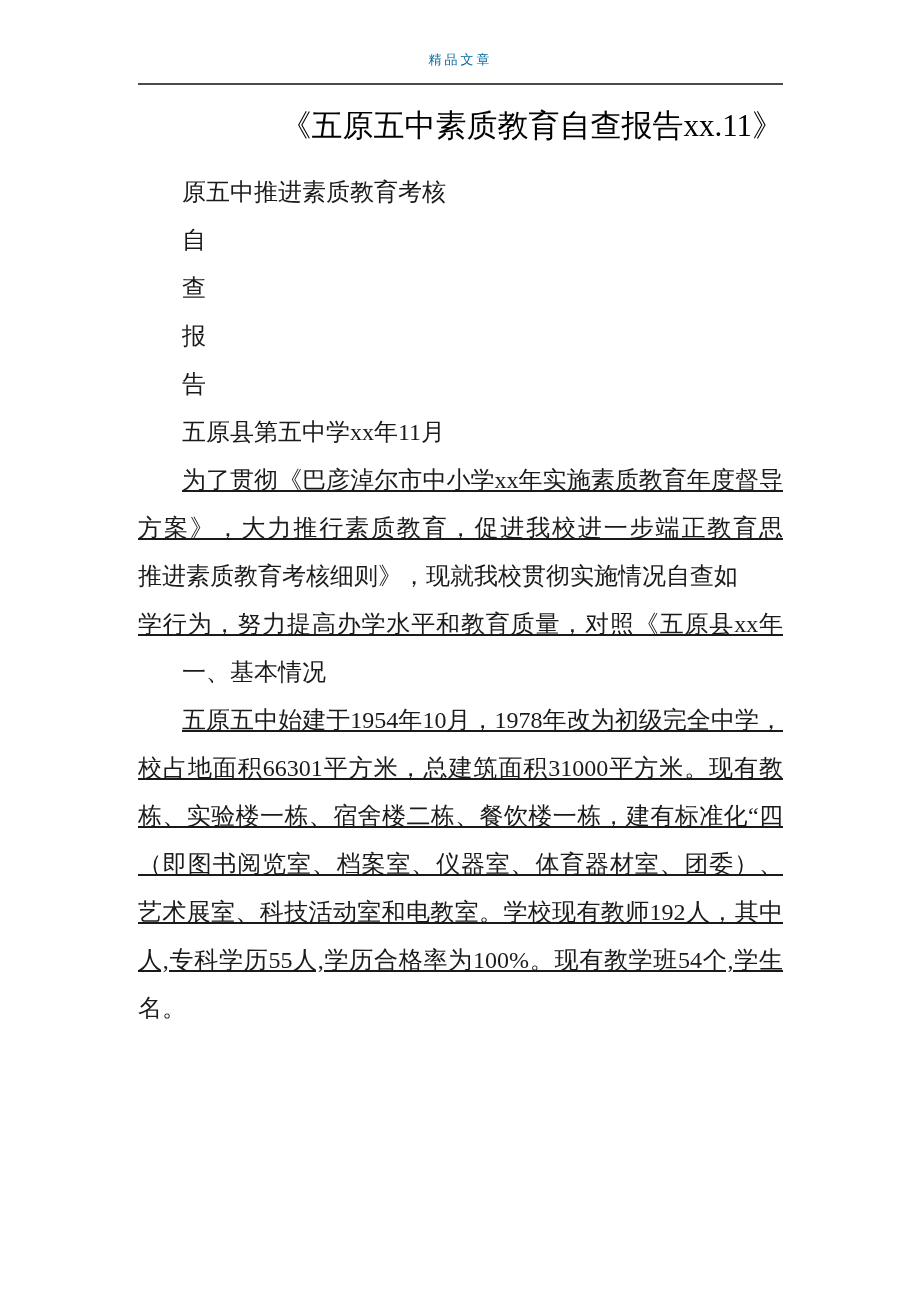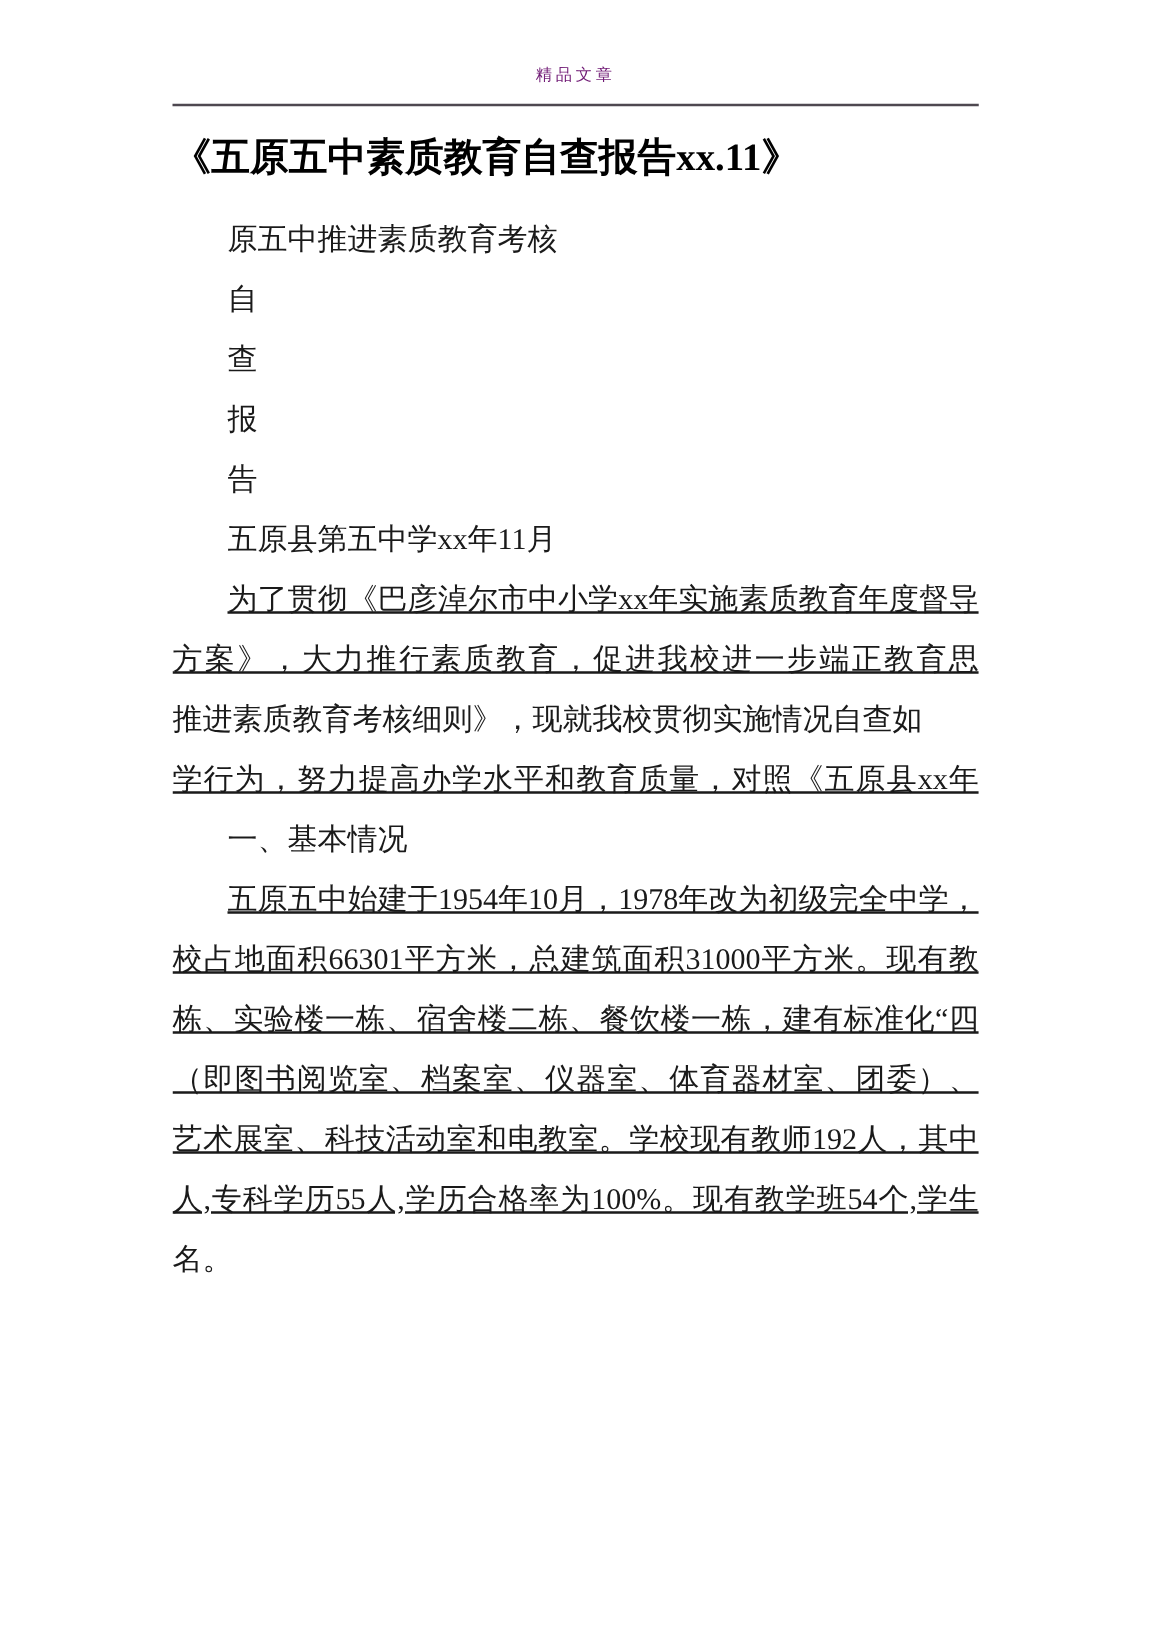--- a/index.html
+++ b/index.html
@@ -18,28 +18,28 @@
     overflow: hidden;
     font-family: "Liberation Serif", "DejaVu Serif", serif;
     color: #1a1a1a;
   }
   .doc-header {
     padding-top: 52px;
     padding-bottom: 15px;
     text-align: center;
     font-size: 13px;
     letter-spacing: 3px;
-    color: #701a75;
+    color: #0369a1;
     border-bottom: 2px solid #4e4850;
     line-height: 16px;
   }
   .doc-title {
     margin-top: 20px;
-    text-align: left;
-    font-weight: bold;
+    text-align: right;
+    font-weight: normal;
     font-size: 31px;
     line-height: 42px;
     color: #000000;
     white-space: nowrap;
   }
   .content {
     margin-top: 8px;
   }
   .line {
     height: 48px;

